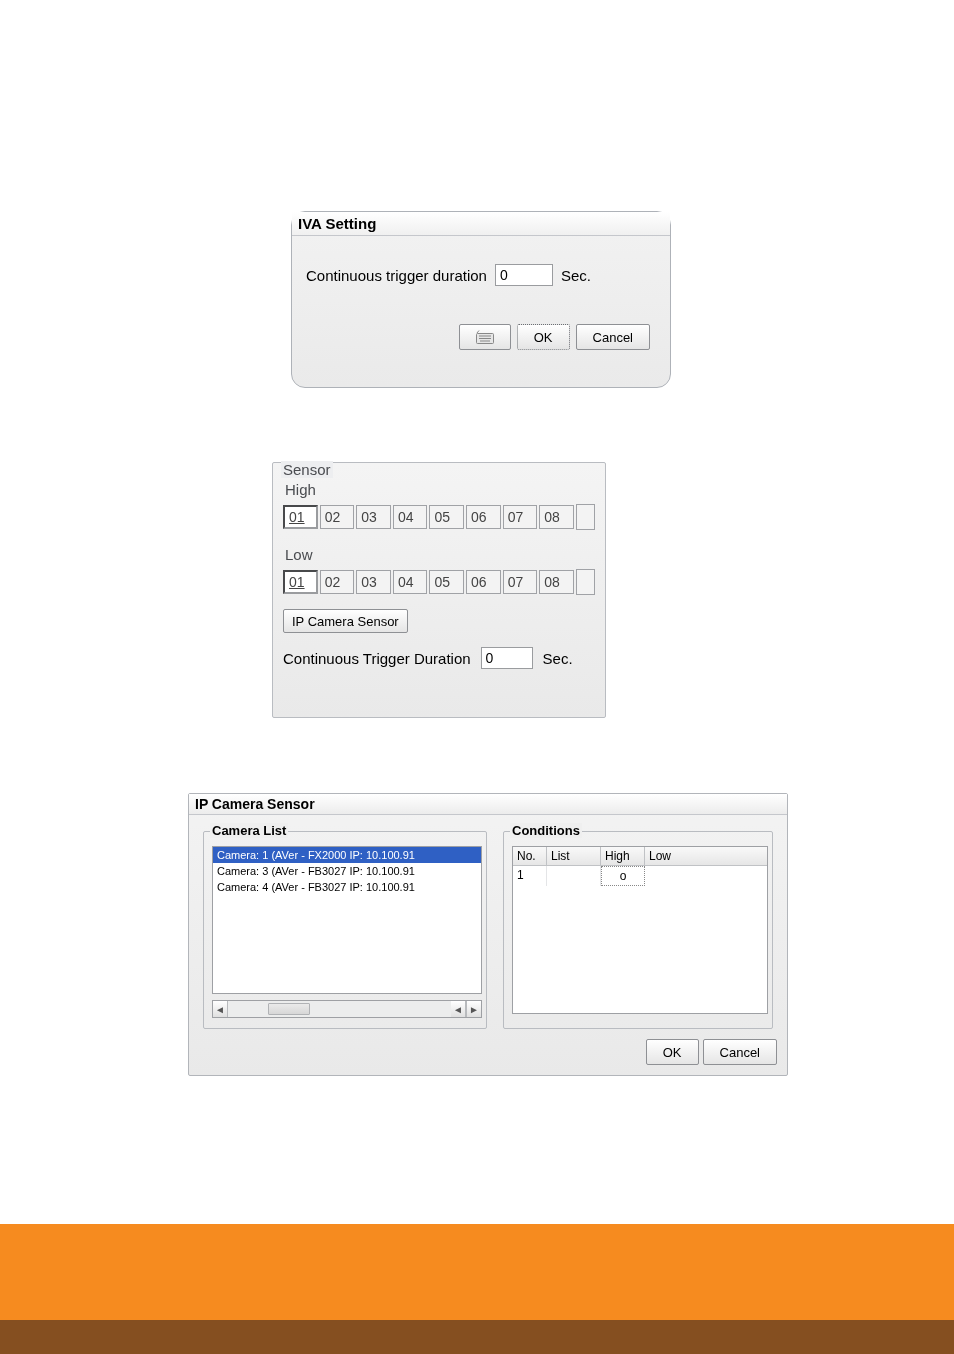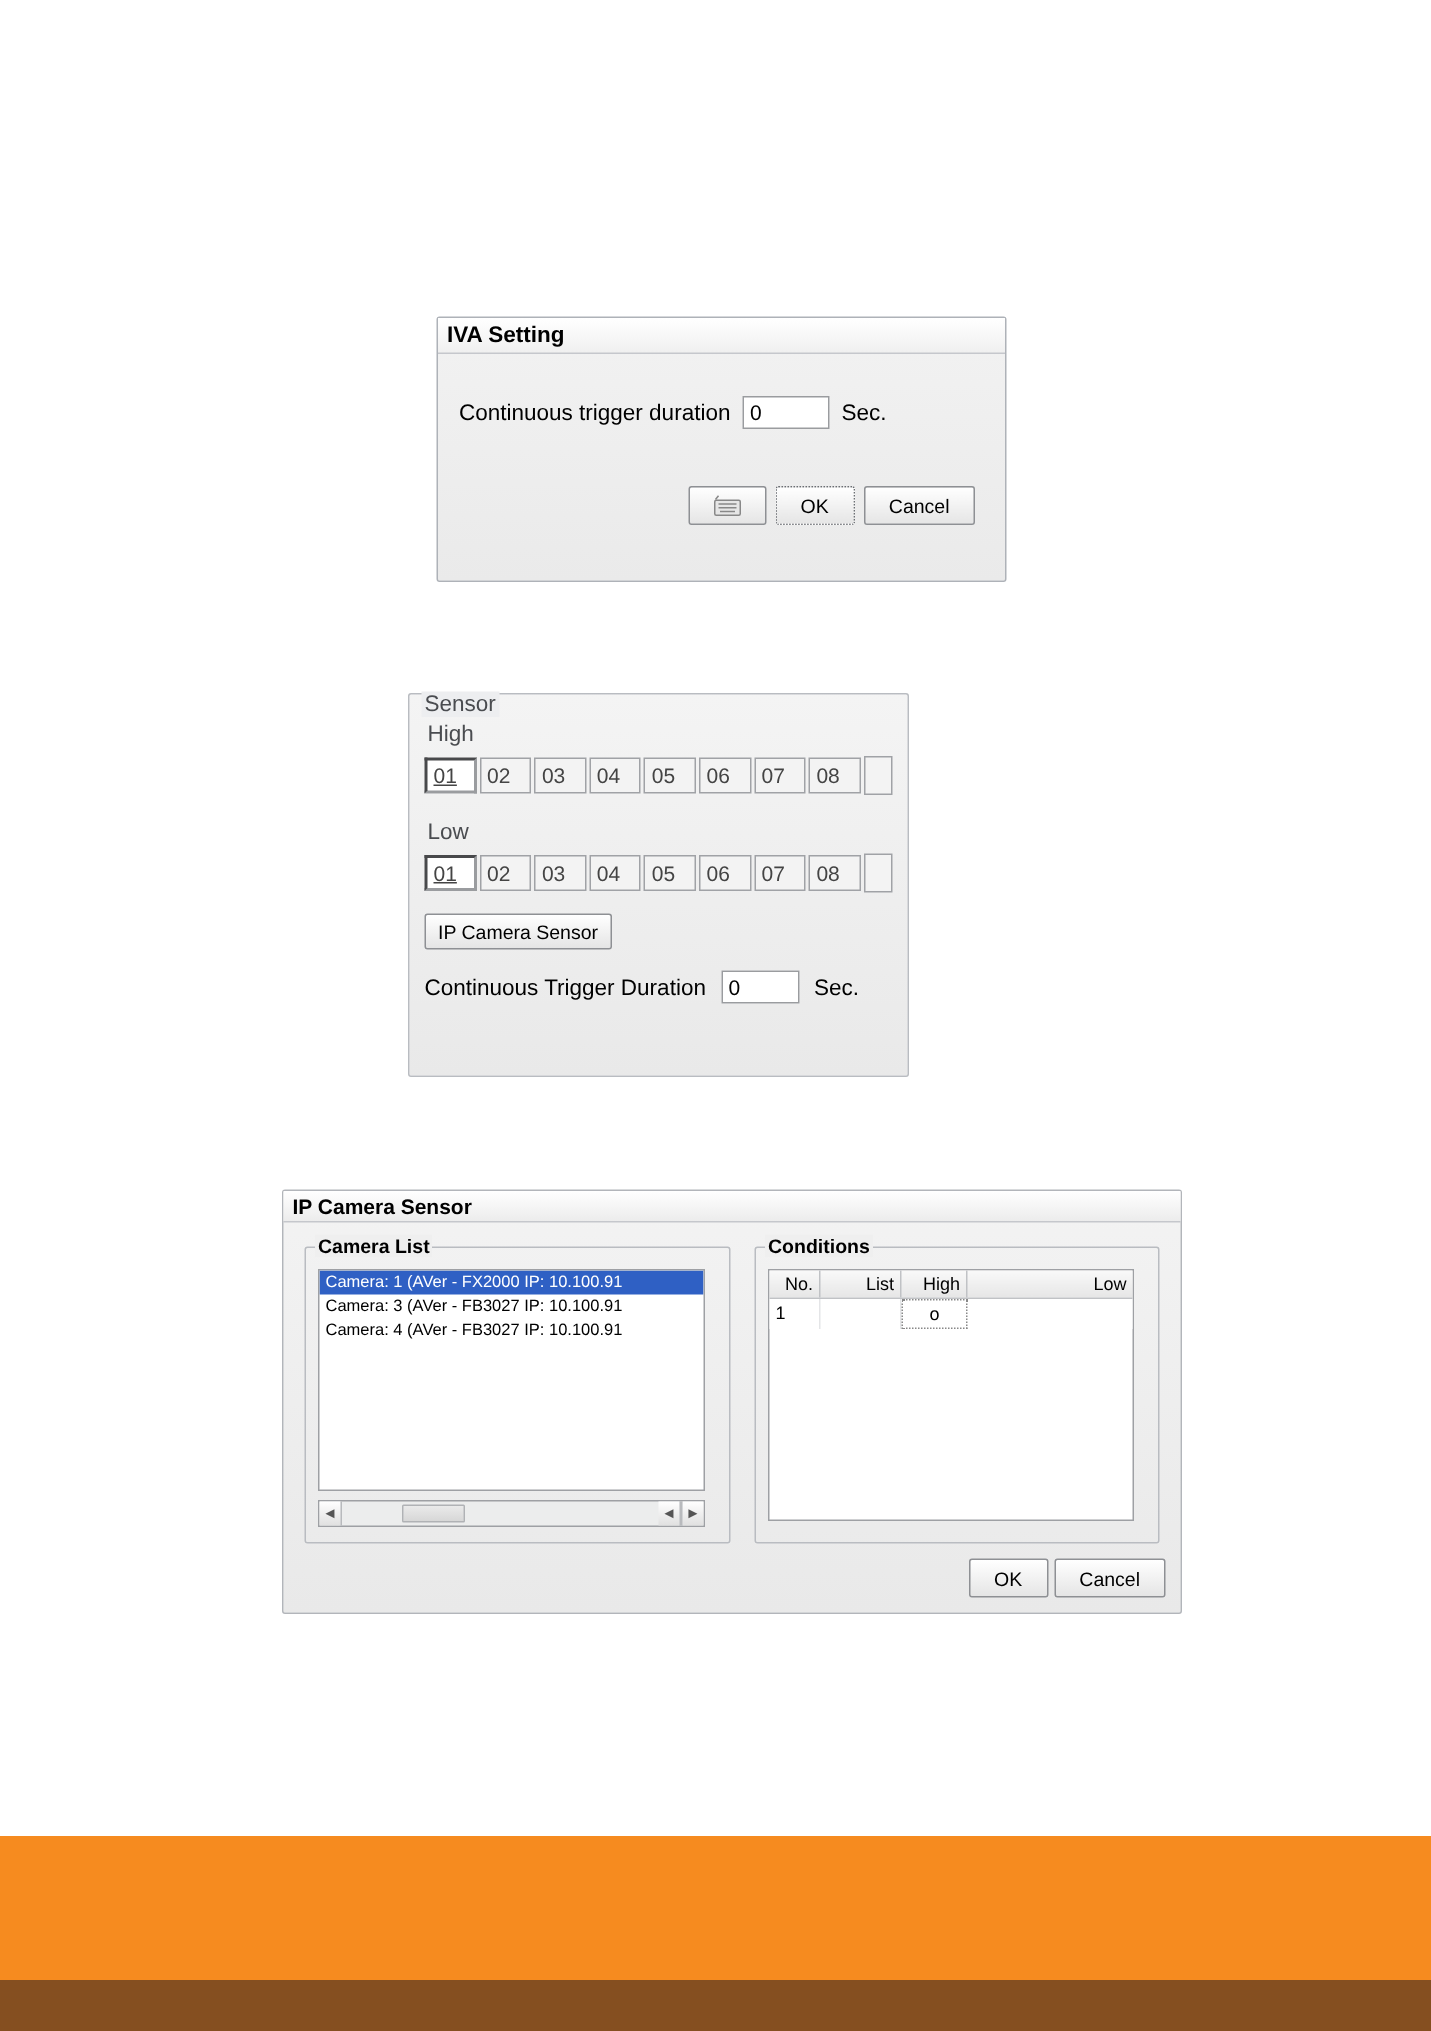--- a/index.html
+++ b/index.html
@@ -21,21 +21,21 @@
   
   
   .iva-panel {
     position: absolute;
     left: 291px;
     top: 211px;
     width: 378px;
     height: 175px;
     border: 1px solid #aeb2b8;
     background: linear-gradient(#f2f2f2,#eaeaea);
-    border-radius: 2px;
+    border-radius: 14px;
   }
   .iva-titlebar {
     background: linear-gradient(#ffffff,#f0f0f0);
     border-bottom: 1px solid #c5c7cc;
     font-weight: bold;
     font-size: 15px;
     padding: 3px 6px;
     font-family: Verdana, Arial, sans-serif;
     color: #000;
   }
@@ -183,21 +183,21 @@
   }
   .ipcs-body {
     display:flex;
     padding: 16px 14px 10px 14px;
     gap: 16px;
   }
   .groupbox {
     position: relative;
     border: 1px solid #b9bcc1;
     border-radius: 2px;
-    padding: 14px 16px 8px 8px;
+    padding: 14px 4px 8px 8px;
     background: transparent;
     box-sizing: border-box;
   }
   .groupbox .gb-legend {
     position: absolute;
     top: -9px;
     left: 6px;
     background: #efefef;
     font-weight: bold;
     font-size: 13px;
@@ -258,21 +258,20 @@
     border: 1px solid #9ea0a4;
     background:#fff;
     box-sizing:border-box;
     font-size:12px;
     border-collapse: collapse;
   }
   .cond-header {
     display:flex;
     background: linear-gradient(#f9f9f9,#e6e6e6);
     border-bottom:1px solid #c0c2c5;
-    text-align:right;
   }
   .cond-header div, .cond-row div {
     border-right:1px solid #c0c2c5;
     padding:2px 4px;
     box-sizing:border-box;
   }
   .cond-header div:last-child, .cond-row div:last-child{border-right:none;}
   .col-no{width:34px;}
   .col-name{width:54px;}
   .col-high{width:44px;}

